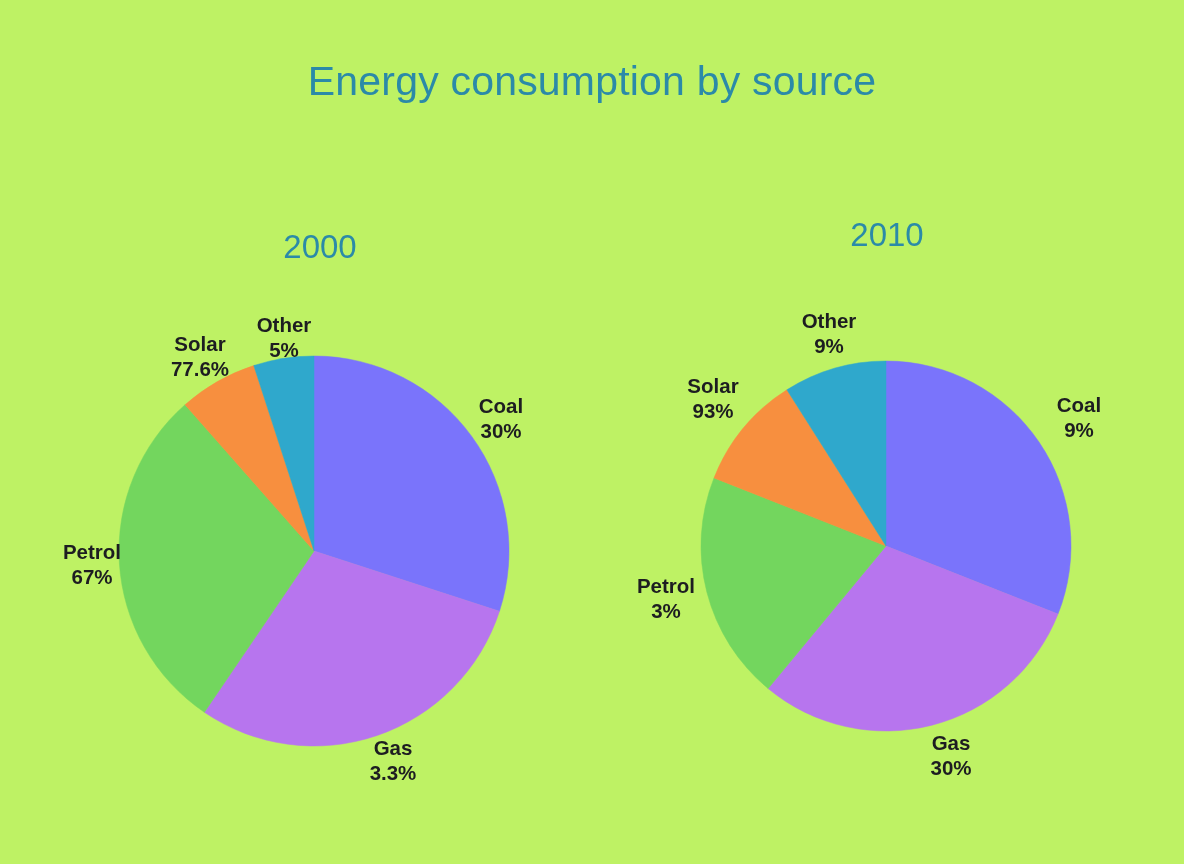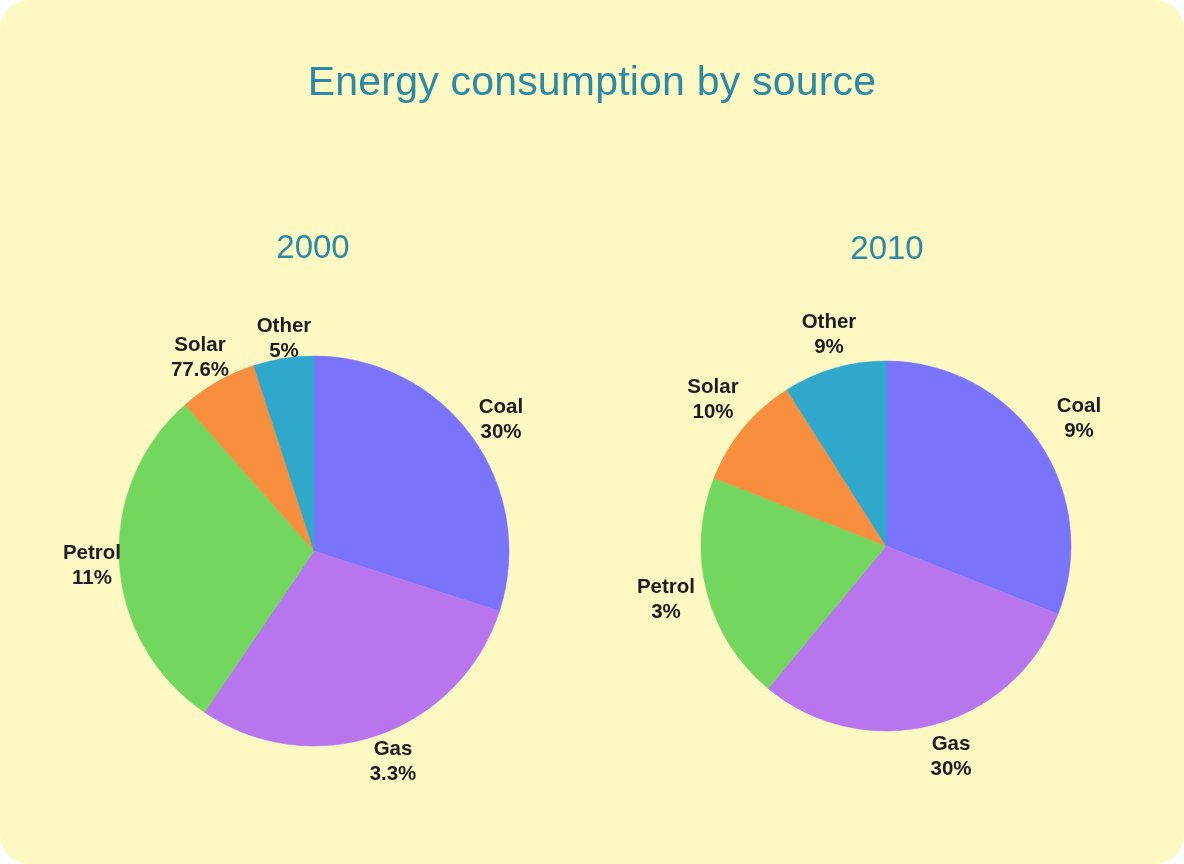--- a/index.html
+++ b/index.html
@@ -10,22 +10,21 @@
     width: 1184px;
     height: 864px;
     background: #ffffff;
     font-family: "Liberation Sans", sans-serif;
     overflow: hidden;
     position: relative;
   }
   #figure {
     position: absolute;
     inset: 0;
-    background: #fef9c3;
-    border-radius: 29px;
+    background: #bef264;
   }
   .chart-title {
     position: absolute;
     top: 58px;
     left: 0;
     width: 1184px;
     text-align: center;
     font-size: 41px;
     font-weight: 400;
     letter-spacing: 0.2px;
@@ -37,27 +36,27 @@
   }
   .panel-title {
     position: absolute;
     text-align: center;
     font-size: 33px;
     font-weight: 400;
     color: #2b8aa8;
     white-space: nowrap;
   }
   #panel-2000 .panel-title {
-    left: 183px;
+    left: 190px;
     top: 228px;
     width: 260px;
   }
   #panel-2010 .panel-title {
     left: 757px;
-    top: 229px;
+    top: 216px;
     width: 260px;
   }
   .pie-svg {
     position: absolute;
     overflow: visible;
   }
   #pie-2000 { left: 118px; top: 355px; }
   #pie-2010 { left: 700px; top: 360px; }
 
   .slice-label {
@@ -107,21 +106,21 @@
     <div class="slice-label" id="lbl-2000-coal">
       <span class="lbl-name">Coal</span>
       <span class="lbl-val">30%</span>
     </div>
     <div class="slice-label" id="lbl-2000-gas">
       <span class="lbl-name">Gas</span>
       <span class="lbl-val">3.3%</span>
     </div>
     <div class="slice-label" id="lbl-2000-petrol">
       <span class="lbl-name">Petrol</span>
-      <span class="lbl-val">11%</span>
+      <span class="lbl-val">67%</span>
     </div>
     <div class="slice-label" id="lbl-2000-solar">
       <span class="lbl-name">Solar</span>
       <span class="lbl-val">77.6%</span>
     </div>
     <div class="slice-label" id="lbl-2000-other">
       <span class="lbl-name">Other</span>
       <span class="lbl-val">5%</span>
     </div>
   </div>
@@ -144,21 +143,21 @@
     <div class="slice-label" id="lbl-2010-gas">
       <span class="lbl-name">Gas</span>
       <span class="lbl-val">30%</span>
     </div>
     <div class="slice-label" id="lbl-2010-petrol">
       <span class="lbl-name">Petrol</span>
       <span class="lbl-val">3%</span>
     </div>
     <div class="slice-label" id="lbl-2010-solar">
       <span class="lbl-name">Solar</span>
-      <span class="lbl-val">10%</span>
+      <span class="lbl-val">93%</span>
     </div>
     <div class="slice-label" id="lbl-2010-other">
       <span class="lbl-name">Other</span>
       <span class="lbl-val">9%</span>
     </div>
   </div>
 
 </div>
 
 </body></html>

